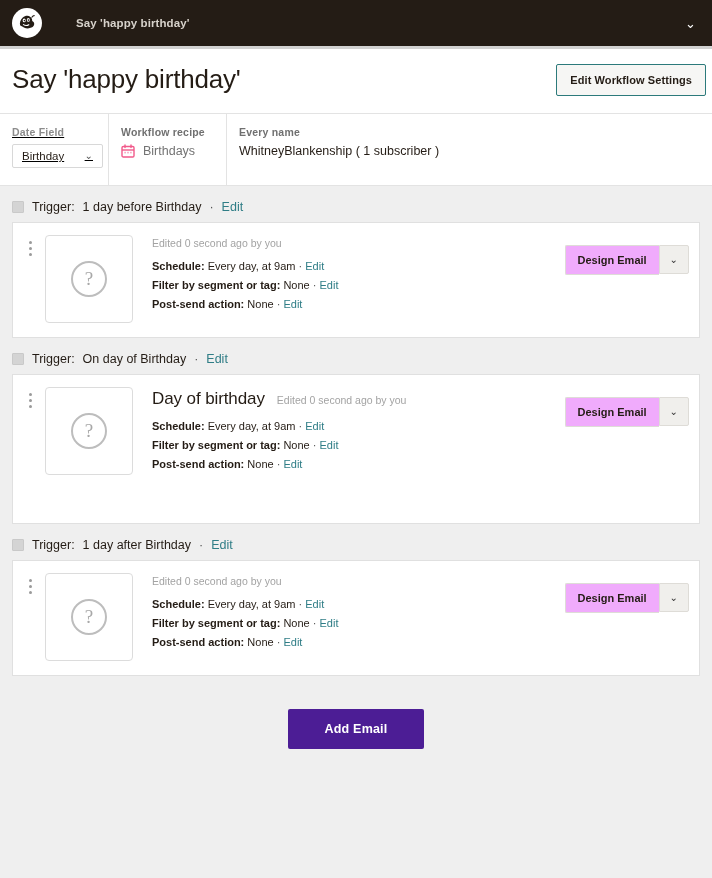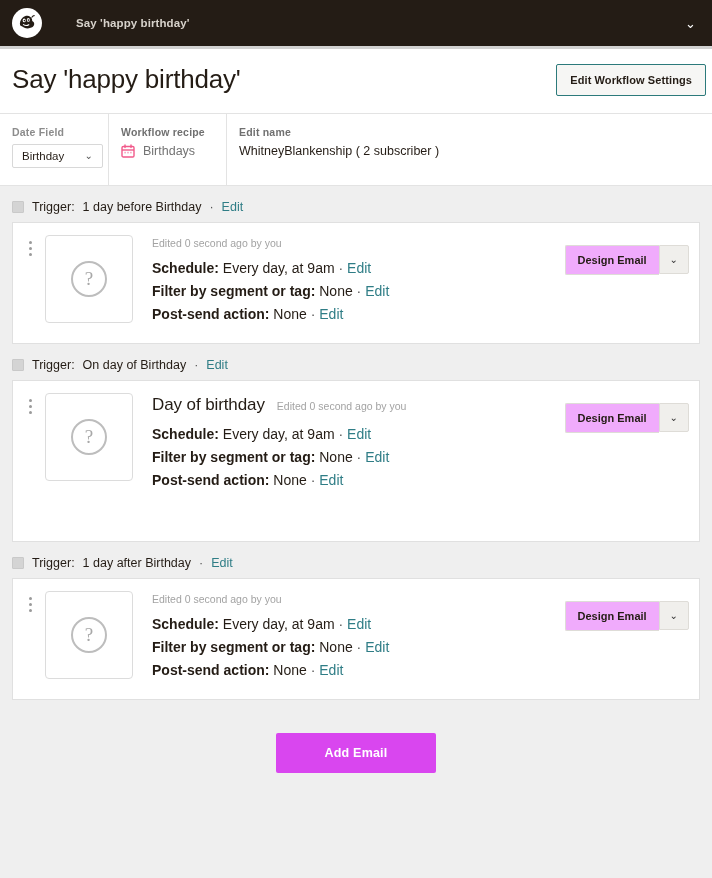--- a/index.html
+++ b/index.html
@@ -88,21 +88,21 @@
     border-bottom: 1px solid #e3e3e3;
   }
   .meta-cell {
     padding: 12px 16px 0 12px;
     display: flex;
     flex-direction: column;
     justify-content: flex-start;
     border-right: 1px solid #e3e3e3;
   }
   .meta-cell:last-child { border-right: none; }
-  .meta-cell.c1 { width: 109px; }
+  .meta-cell.c1 { width: 109px; text-decoration: underline; }
   .meta-cell.c2 { width: 118px; }
   .meta-cell.c3 { flex: 1; }
   .meta-label {
     font-size: 10.5px;
     font-weight: bold;
     color: #8c8c8c;
     margin-bottom: 6px;
     letter-spacing: .2px;
   }
   .meta-label.dark { color: #707070; }
@@ -231,21 +231,21 @@
     font-weight: normal;
     letter-spacing: -.1px;
     white-space: nowrap;
   }
   .edited {
     font-size: 10.5px;
     color: #a3a3a3;
     white-space: nowrap;
   }
   .detail-line {
-    font-size: 14px;
+    font-size: 11px;
     color: #241c15;
     margin-bottom: 7px;
     white-space: nowrap;
   }
   .detail-line b { font-weight: bold; }
   .sep { color: #555; }
 
   .card-actions {
     flex: 0 0 auto;
     display: flex;
@@ -274,27 +274,27 @@
     line-height: 1.1;
     cursor: pointer;
   }
 
   .add-email-wrap {
     display: flex;
     justify-content: center;
     padding-top: 33px;
   }
   .add-email-btn {
-    background: #d946ef;
+    background: #4c1d95;
     color: #ffffff;
     border: none;
     font-size: 12.5px;
     font-weight: bold;
     padding: 13px 0;
-    width: 160px;
+    width: 136px;
     border-radius: 2px;
     cursor: pointer;
     letter-spacing: .2px;
   }
 </style>
 </head>
 <body>
 
 <div class="topnav">
   <div class="freddie">
@@ -341,22 +341,22 @@
           <rect x="3.3" y="7.8" width="1.6" height="1.6" fill="#f8a5c0"></rect>
           <rect x="6.2" y="7.8" width="1.6" height="1.6" fill="#f8a5c0"></rect>
           <rect x="9.1" y="7.8" width="1.6" height="1.6" fill="#f8a5c0"></rect>
         </svg>
       </span>
       <span>Birthdays</span>
     </div>
   </div>
 
   <div class="meta-cell c3">
-    <div class="meta-label dark">Edit name</div>
-    <div class="listname">WhitneyBlankenship ( 2 subscriber )</div>
+    <div class="meta-label dark">Every name</div>
+    <div class="listname">WhitneyBlankenship ( 1 subscriber )</div>
   </div>
 
 </div>
 
 <div class="workflow">
   <div id="steps-root">
       <div>
         <div class="trigger-row">
          <span class="trigger-icon"></span>
          <b>Trigger:</b>

